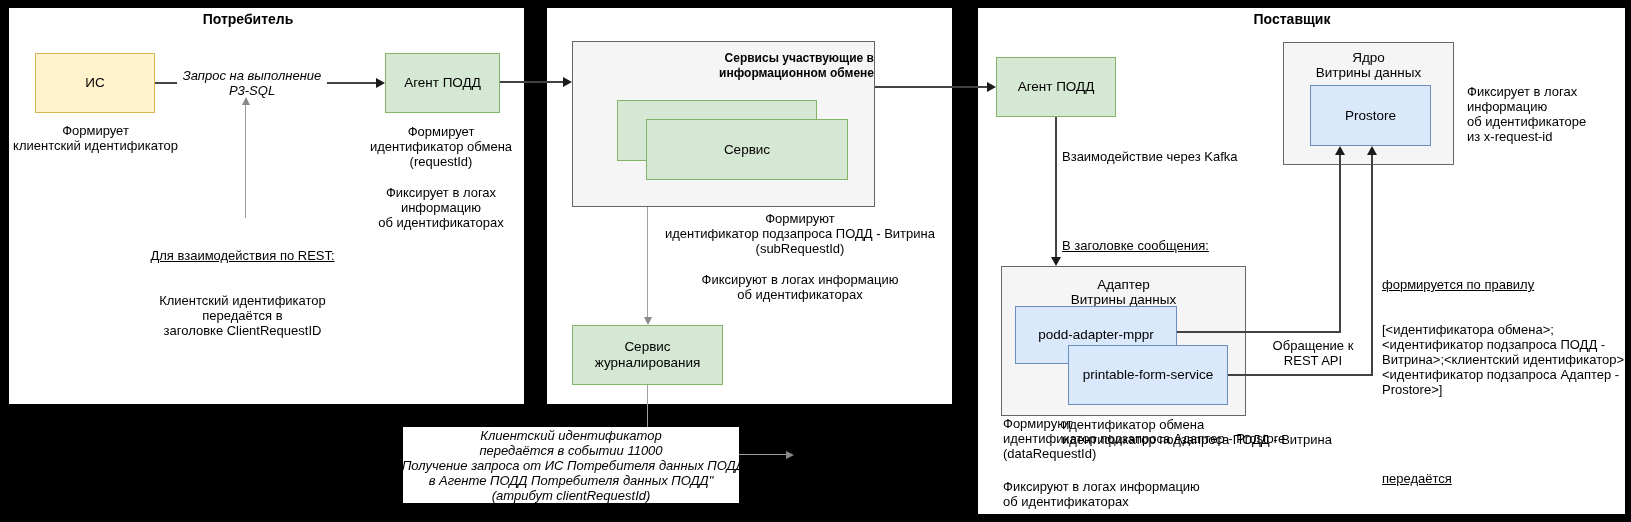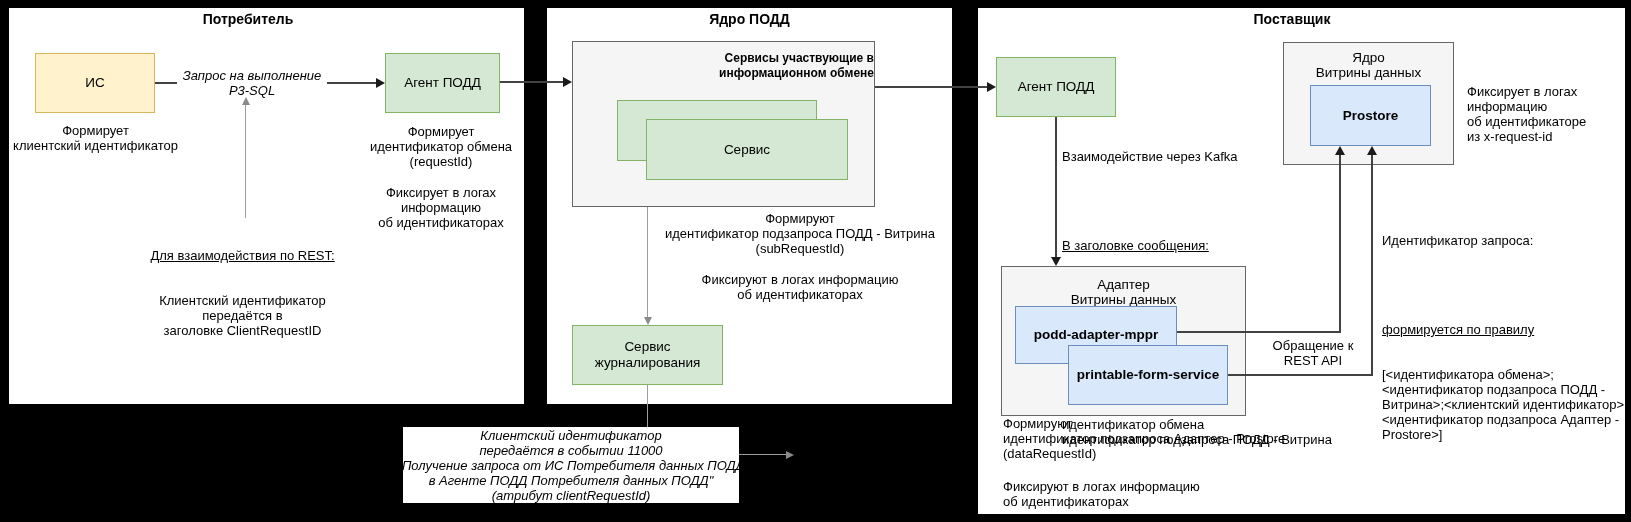--- a/index.html
+++ b/index.html
@@ -4,21 +4,21 @@
 <style>
   html,body{margin:0;padding:0;background:#000;}
   #canvas{position:relative;width:1631px;height:522px;background:#000;
           font-family:"Liberation Sans",sans-serif;color:#000;overflow:hidden;}
   .panel{position:absolute;background:#fff;border:1px solid #000;box-sizing:border-box;}
   .panel-title{position:absolute;font-weight:bold;font-size:14px;text-align:center;}
   .box{position:absolute;box-sizing:border-box;display:flex;align-items:center;justify-content:center;
        text-align:center;font-size:13.5px;white-space:pre;line-height:16px;}
   .yellow{background:#fff2cc;border:1px solid #d6b656;}
   .green{background:#d5e8d4;border:1px solid #82b366;}
-  .blue{background:#dae8fc;border:1px solid #6c8ebf;font-weight:bold;}
+  .blue{background:#dae8fc;border:1px solid #6c8ebf;}
   .grayb{background:#f5f5f5;border:1px solid #666666;}
   .group-title{position:absolute;width:100%;top:0;text-align:center;font-size:13.5px;line-height:15px;white-space:pre;}
   .group-title.bold{font-weight:bold;font-size:12px;text-align:right;}
   .caption{position:absolute;font-size:13px;line-height:15px;text-align:center;white-space:pre;}
   .caption.la{text-align:left;}
   .caption .u{text-decoration:underline;}
   .caption .gap{height:14px;}
   .whitebg{background:#fff;font-style:italic;}
   .hline,.vline{position:absolute;background:#424242;}
   .gray{background:#9e9e9e;}
@@ -33,21 +33,20 @@
 </head>
 <body>
 
 <div id="canvas">
 
   <div class="panel" style="left:8px;top:7px;width:517px;height:398px;"></div>
   <div class="panel" style="left:546px;top:7px;width:407px;height:398px;"></div>
   <div class="panel" style="left:977px;top:7px;width:649px;height:508px;"></div>
 
   <div class="panel-title" style="left:8px;top:11px;width:480px;">Потребитель</div>
-  <div class="panel-title" style="left:546px;top:11px;width:407px;">Ядро ПОДД</div>
   <div class="panel-title" style="left:977px;top:11px;width:630px;">Поставщик</div>
 
   <div class="box yellow" style="left:35px;top:53px;width:120px;height:60px;">ИС</div>
   <div class="caption" style="left:13px;top:123px;width:165px;">Формирует
 клиентский идентификатор</div>
 
   <div class="hline" style="left:155px;top:82px;width:224px;height:2px;"></div>
   <div class="ah right" style="left:376px;top:78px;"></div>
   <div class="caption whitebg" style="left:177px;top:68px;width:150px;">Запрос на выполнение
 Р3-SQL</div>
@@ -149,21 +148,20 @@
   <div class="ah up" style="left:1335px;top:146px;"></div>
 
   <div class="hline" style="left:1228px;top:374px;width:145px;height:1.5px;"></div>
   <div class="vline" style="left:1371px;top:153px;width:1.5px;height:222px;"></div>
   <div class="ah up" style="left:1367px;top:146px;"></div>
 
   <div class="caption" style="left:1253px;top:338px;width:120px;">Обращение к
 REST API</div>
 
   <div class="caption la" style="left:1382px;top:203px;width:246px;">
-    <div>Идентификатор запроса:</div>
     <div class="gap"></div>
     <div class="u">формируется по правилу</div>
     <div>[&lt;идентификатора обмена&gt;;
 &lt;идентификатор подзапроса ПОДД -
 Витрина&gt;;&lt;клиентский идентификатор&gt;;
 &lt;идентификатор подзапроса Адаптер -
 Prostore&gt;]</div>
     <div class="gap"></div>
     <div class="u">передаётся</div>
     

